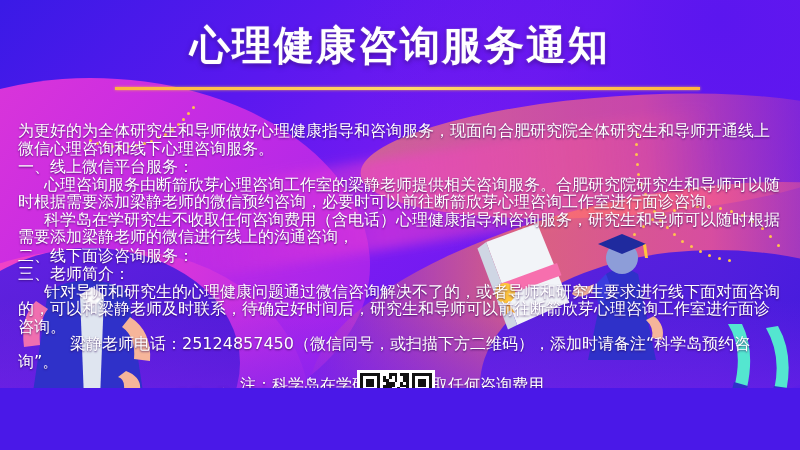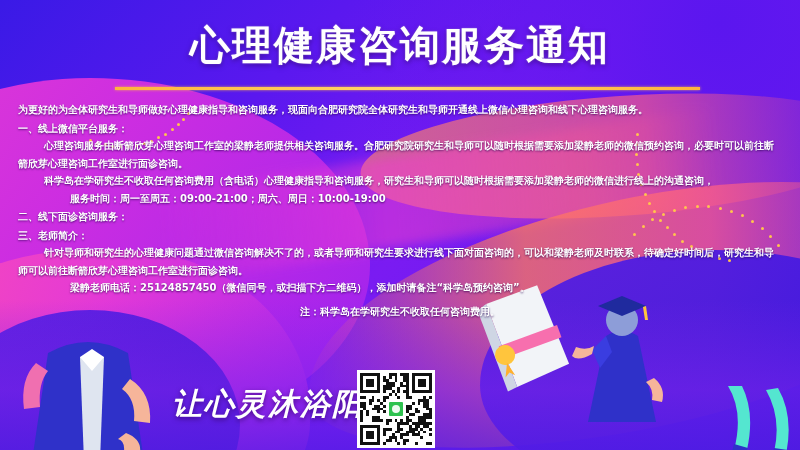--- a/index.html
+++ b/index.html
@@ -2,21 +2,21 @@
 <html><head>
 <meta charset="utf-8">
 <style>
   html,body{margin:0;padding:0;}
   body{
     width:800px;height:450px;overflow:hidden;
     font-family:"DejaVu Sans","Liberation Sans",sans-serif;
     background:#4a18e8;
   }
   #poster{
-    position:relative;width:800px;height:450px;overflow:hidden;
+    position:relative;width:800px;height:388px;overflow:hidden;
     background:
       radial-gradient(circle at 90% 5%, #5b16ef 0%, rgba(91,22,239,0) 45%),
       linear-gradient(135deg,#3a1ae6 0%,#5a18ef 28%,#7a1bf2 52%,#6a19f0 72%,#4a1ae9 100%);
   }
 
   
   .shape{position:absolute;pointer-events:none;}
 
   
   .blob-magenta{
@@ -86,22 +86,22 @@
     text-shadow:0 2px 5px rgba(40,0,90,.55), 0 0 2px rgba(255,255,255,.35);
   }
   .title-rule{
     position:absolute;left:115px;top:87px;width:585px;height:3px;
     background:linear-gradient(90deg,#ffb43c 0%,#ffd86a 50%,#ffb43c 100%);
     box-shadow:0 0 3px rgba(255,190,60,.8);
   }
 
   
   .body-text{
-    position:absolute;left:18px;top:101px;width:764px;
-    color:#ffffff;font-size:10px;line-height:17.5px;font-weight:bold;
+    position:absolute;left:18px;top:122px;width:764px;
+    color:#ffffff;font-size:16px;line-height:17.5px;font-weight:normal;
     text-shadow:0 1px 2px rgba(40,0,80,.75);
   }
   .p{margin:0;}
   .indent1{text-indent:26px;}
   .indent2{text-indent:52px;}
   .heading{margin-top:1px;}
   .note{
     text-align:center;margin-top:6px;
   }
   .note-inner{display:inline-block;}
@@ -260,21 +260,20 @@
     <span class="title">心理健康咨询服务通知</span>
   </div>
   <div class="title-rule"></div>
 
   <div class="body-text">
     <p class="p">为更好的为全体研究生和导师做好心理健康指导和咨询服务，现面向合肥研究院全体研究生和导师开通线上微信心理咨询和线下心理咨询服务。</p>
     <p class="p heading">一、线上微信平台服务：</p>
 
     <p class="p indent1">心理咨询服务由断箭欣芽心理咨询工作室的梁静老师提供相关咨询服务。合肥研究院研究生和导师可以随时根据需要添加梁静老师的微信预约咨询，必要时可以前往断箭欣芽心理咨询工作室进行面诊咨询。</p>
     <p class="p indent1">科学岛在学研究生不收取任何咨询费用（含电话）心理健康指导和咨询服务，研究生和导师可以随时根据需要添加梁静老师的微信进行线上的沟通咨询，</p>
-    <p class="p indent2">服务时间：周一至周五：09:00-21:00；周六、周日：10:00-19:00</p>
 
     <p class="p heading">二、线下面诊咨询服务：</p>
     <p class="p heading">三、老师简介：</p>
 
     <p class="p indent1">针对导师和研究生的心理健康问题通过微信咨询解决不了的，或者导师和研究生要求进行线下面对面咨询的，可以和梁静老师及时联系，待确定好时间后，研究生和导师可以前往断箭欣芽心理咨询工作室进行面诊咨询。</p>
     <p class="p indent2">梁静老师电话：25124857450（微信同号，或扫描下方二维码），添加时请备注“科学岛预约咨询”。</p>
 
     <p class="p note"><span class="note-inner">注：科学岛在学研究生不收取任何咨询费用。</span></p>
   </div>
 

